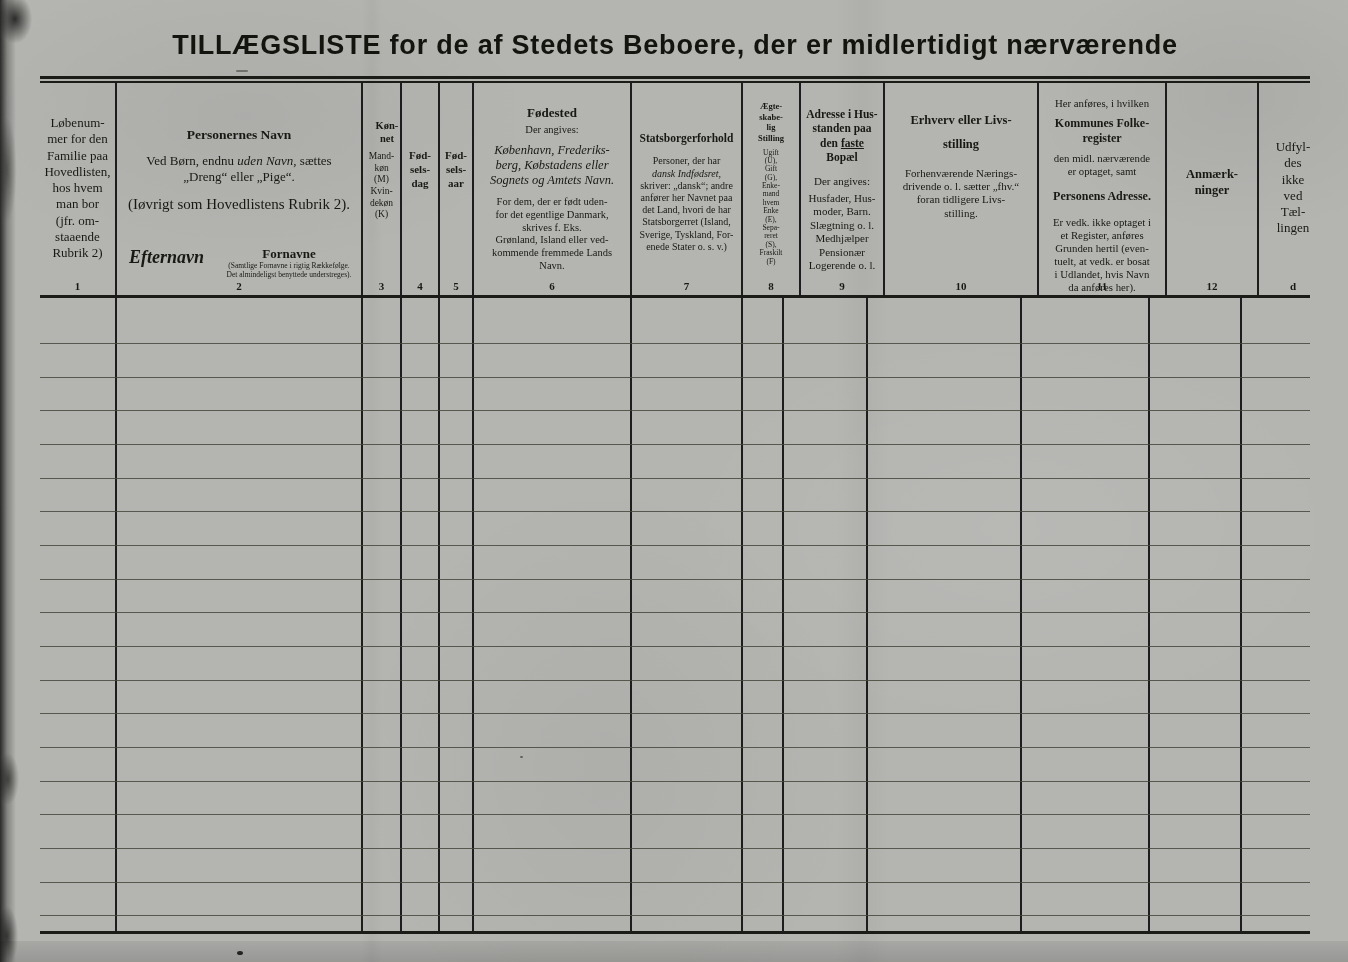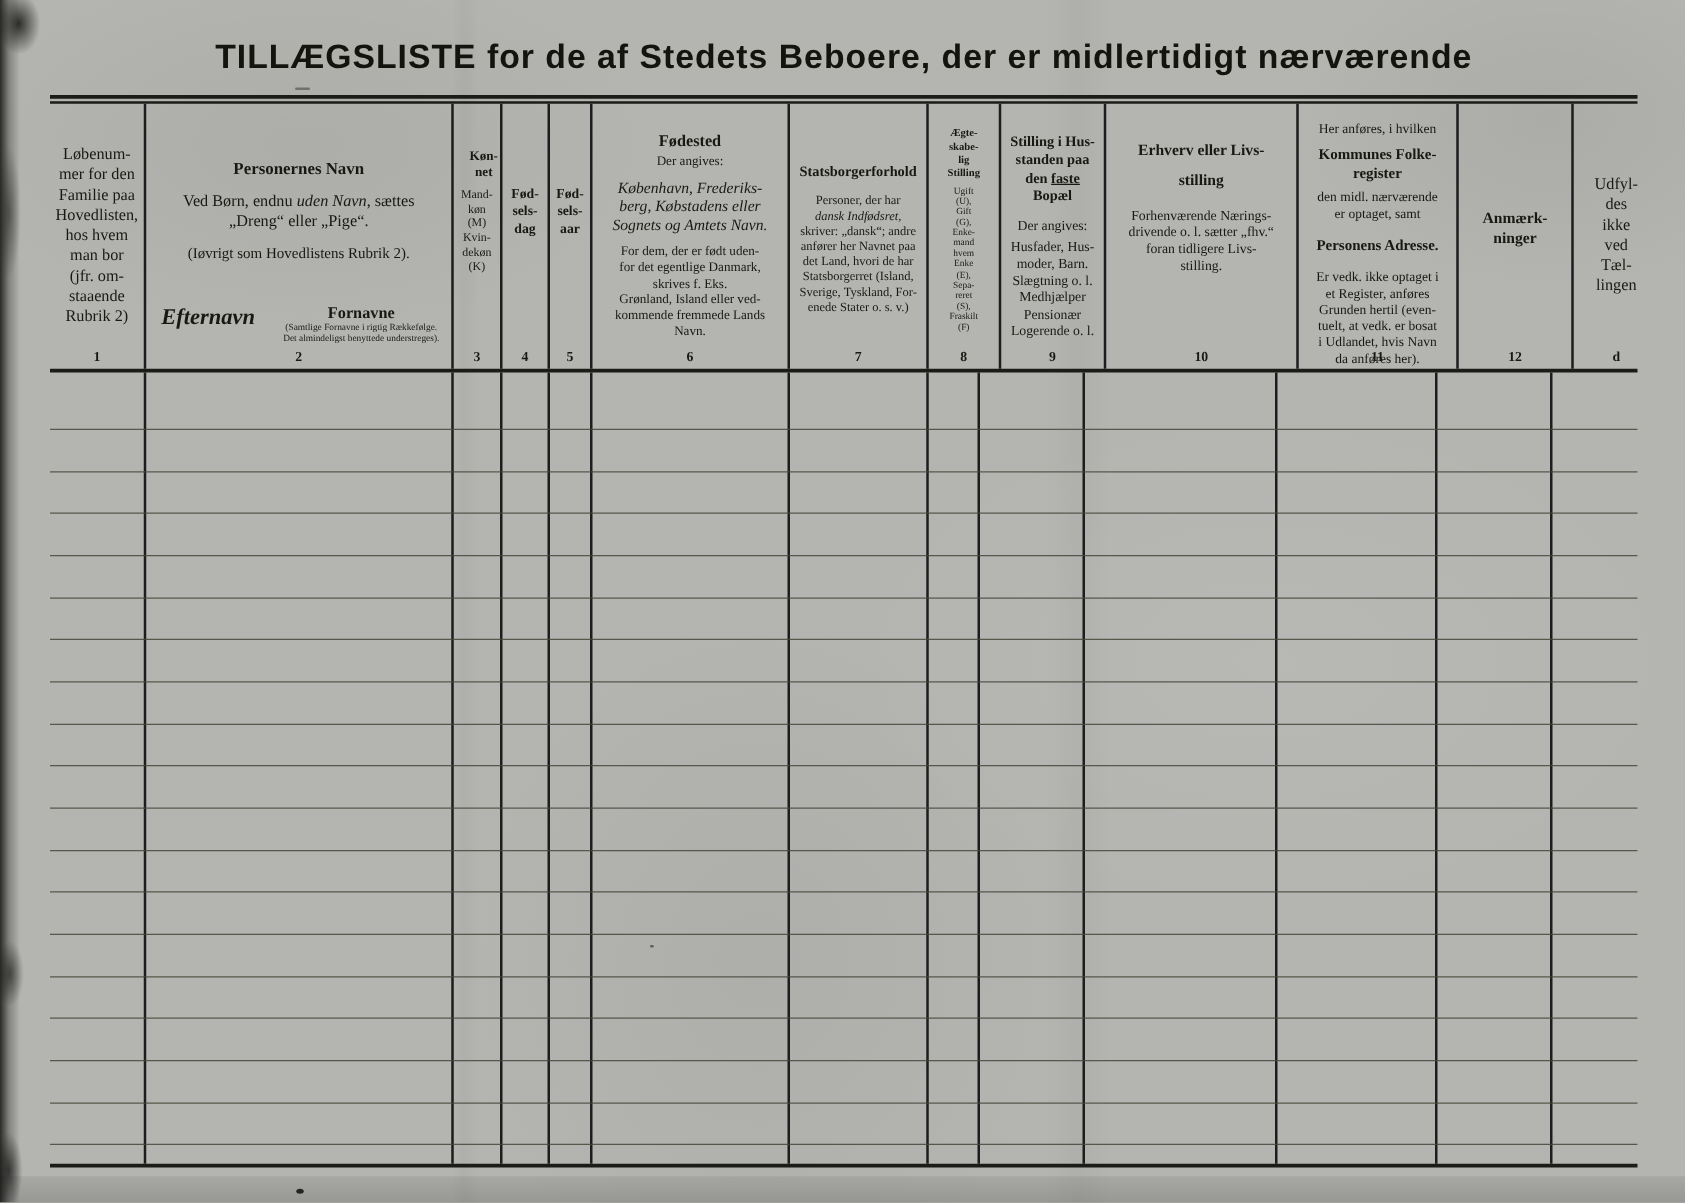--- a/index.html
+++ b/index.html
@@ -36,21 +36,21 @@
     border-left:2px solid #1d1d1f; color:#191914; overflow:hidden;
   }
   .thead .hcell:first-child{border-left:none;}
   .hl{text-align:center; line-height:1.25;}
   .hl .ln{white-space:nowrap;}
   .b{font-weight:700;}
   .big{font-size:13.5px;text-align:center;}
   .it{font-style:italic;}
   .ul{text-decoration:underline;}
   .i{font-style:italic; font-size:12.5px; line-height:1.2;}
-  .sm{font-size:12px; line-height:1.22;}
+  .sm{font-size:15px; line-height:1.22;}
   .xs{font-size:8px; line-height:1.18;}
   .gap .ln{line-height:1.9;}
   
   .c1{font-size:13px;}
   .c2{font-size:13px;}
   .c3{font-size:10.5px;}
   .c3 .sm{font-size:9.5px;}
   .c4,.c5{font-size:11px;}
   .c6{font-size:13px;}
   .c6 .sm{font-size:10.5px;}
@@ -232,21 +232,21 @@
             <div class="ln">Sepa-</div>
             <div class="ln">reret</div>
             <div class="ln">(S),</div>
             <div class="ln">Fraskilt</div>
             <div class="ln">(F)</div>
           </div>
           <div class="colnum">8</div>
         </div>
         <div class="hcell c9" style="width: 84px;">
           <div class="hl b" style="margin-top: 24px;">
-            <div class="ln">Stilling i Hus-</div>
+            <div class="ln">Adresse i Hus-</div>
             <div class="ln">standen paa</div>
             <div class="ln"><span>den </span><span class="ul">faste</span></div>
             <div class="ln">Bopæl</div>
           </div>
           <div class="hl sm" style="margin-top: 10px;">
             <div class="ln">Der angives:</div>
           </div>
           <div class="hl sm" style="margin-top: 4px;">
             <div class="ln">Husfader, Hus-</div>
             <div class="ln">moder, Barn.</div>

